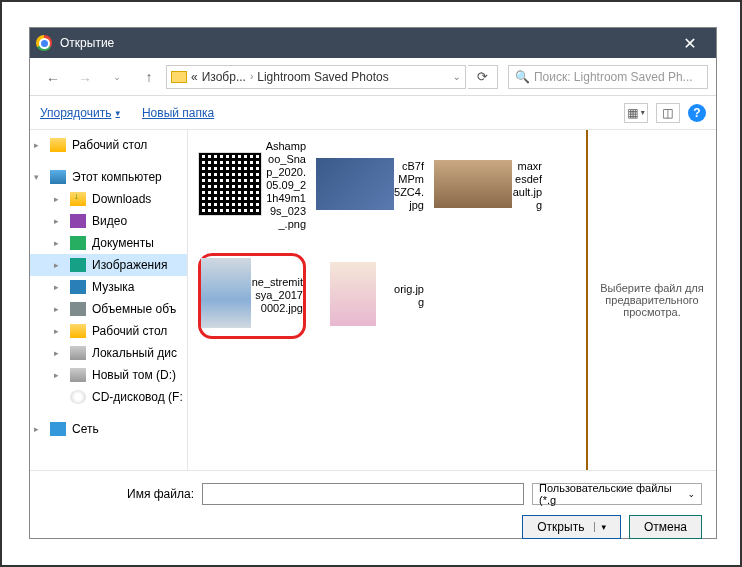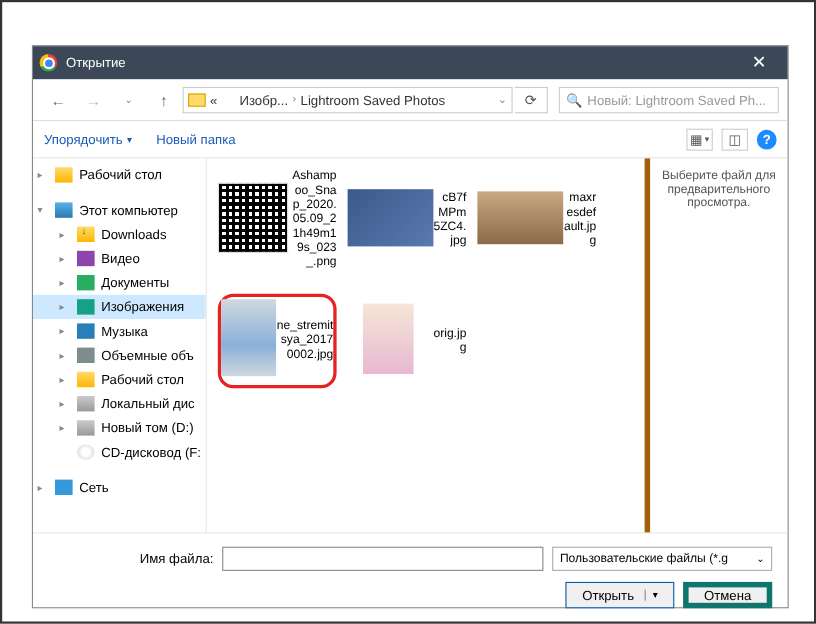--- a/index.html
+++ b/index.html
@@ -1,36 +1,36 @@
 <!DOCTYPE html>
 <html><head>
 <meta charset="utf-8">
 <style>
 * { box-sizing: border-box; margin: 0; padding: 0; font-family: "Segoe UI", Tahoma, sans-serif; }
 body { background: #fff; width: 742px; height: 567px; overflow: hidden; }
 
 .outer { border: 2px solid #333; width: 742px; height: 567px; position: relative; background: #fff; }
-.dialog { position: absolute; left: 28px; top: 40px; width: 686px; height: 510px; background: #fff; box-shadow: 0 0 0 1px #888; }
+.dialog { position: absolute; left: 28px; top: 26px; width: 686px; height: 510px; background: #fff; box-shadow: 0 0 0 1px #888; }
 
 .titlebar { height: 30px; background: #3c4858; color: #fff; display: flex; align-items: center; padding: 0 6px; font-size: 12px; }
 .titlebar .chrome-icon { width: 16px; height: 16px; border-radius: 50%; background: conic-gradient(#ea4335 0 120deg, #34a853 120deg 240deg, #fbbc05 240deg 360deg); position: relative; margin-right: 8px; }
 .titlebar .chrome-icon::after { content: ""; position: absolute; width: 7px; height: 7px; background: #4285f4; border-radius: 50%; border: 2px solid #fff; top: 2.5px; left: 2.5px; }
 .titlebar .close { margin-left: auto; width: 40px; height: 30px; display: flex; align-items: center; justify-content: center; font-size: 16px; cursor: pointer; }
 
 .navbar { height: 38px; border-bottom: 1px solid #ddd; display: flex; align-items: center; padding: 0 8px; gap: 2px; }
 .nav-btn { width: 30px; height: 28px; display: flex; align-items: center; justify-content: center; color: #666; font-size: 14px; }
 .nav-btn.disabled { color: #bbb; }
 .breadcrumb { flex: 0 0 auto; width: 300px; height: 24px; border: 1px solid #ccc; display: flex; align-items: center; font-size: 12px; color: #333; padding: 0 4px; }
 .breadcrumb .folder-icon { width: 16px; height: 12px; background: #ffd96a; border: 1px solid #d4a800; margin-right: 4px; }
 .breadcrumb .chev { padding: 0 4px; color: #888; font-size: 10px; }
 .refresh-btn { width: 30px; height: 24px; border: 1px solid #ccc; border-left: none; display: flex; align-items: center; justify-content: center; color: #555; font-size: 13px; }
 .search { flex: 1; height: 24px; border: 1px solid #ccc; margin-left: 8px; display: flex; align-items: center; padding: 0 6px; color: #999; font-size: 12px; gap: 4px; }
 
 .toolbar { height: 34px; border-bottom: 1px solid #e5e5e5; display: flex; align-items: center; padding: 0 10px; font-size: 12px; }
-.toolbar .tb-left { color: #1a5bb8; display: flex; align-items: center; gap: 4px; }
+.toolbar .tb-left { color: #1a5bb8; display: flex; align-items: center; gap: 4px; text-decoration: underline; }
 .toolbar .tb-right { margin-left: auto; display: flex; align-items: center; gap: 8px; }
 .tb-icon { width: 24px; height: 20px; border: 1px solid #ccc; display: flex; align-items: center; justify-content: center; font-size: 12px; color: #555; }
 .tb-help { width: 18px; height: 18px; border-radius: 50%; background: #1a8cff; color: #fff; display: flex; align-items: center; justify-content: center; font-size: 12px; font-weight: bold; }
 
 .body-area { display: flex; height: 340px; }
 
 .sidebar { width: 158px; border-right: 1px solid #e5e5e5; overflow: hidden; font-size: 12px; padding-top: 4px; }
 .tree-item { display: flex; align-items: center; height: 22px; padding-left: 20px; gap: 6px; white-space: nowrap; cursor: default; }
 .tree-item.child { padding-left: 40px; }
 .tree-item.selected { background: #cde8ff; }
@@ -56,29 +56,29 @@
 .file-item .thumb { width: 78px; height: 66px; display: flex; align-items: center; justify-content: center; margin-bottom: 4px; }
 .file-item .label { line-height: 13px; word-break: break-all; }
 .file-item.highlighted { border: 3px solid #e62222; border-radius: 14px; padding: 4px 0 6px; }
 .thumb-qr { background: #fff; border: 1px solid #ddd; background-image: repeating-linear-gradient(0deg, #000 0 3px, #fff 3px 6px), repeating-linear-gradient(90deg, #000 0 3px, #fff 3px 6px); background-blend-mode: multiply; width: 64px; height: 64px; }
 .thumb-blue { background: linear-gradient(135deg, #3a5a8a, #5a7ab0); width: 78px; height: 52px; }
 .thumb-girl { background: linear-gradient(180deg, #c9a882 0%, #8a6a4a 100%); width: 78px; height: 48px; }
 .thumb-man { background: linear-gradient(180deg, #d0d8e0 0%, #8ab0d8 60%, #d0d8e0 100%); width: 50px; height: 70px; }
 .thumb-orig { background: linear-gradient(180deg, #f5e6d8 0%, #e8b8d0 100%); width: 46px; height: 64px; }
 .thumb-wp { background: linear-gradient(180deg, #2a1a4a 0%, #e8a83a 50%, #4a2a6a 100%); width: 78px; height: 46px; }
 
-.preview-pane { width: 130px; border-left: 5px solid #a16207; display: flex; align-items: flex-start; justify-content: center; padding: 10px; font-size: 11px; text-align: center; color: #555; }
+.preview-pane { width: 130px; border-left: 2px solid #a16207; display: flex; align-items: center; justify-content: center; padding: 10px; font-size: 11px; text-align: center; color: #555; }
 
 .bottom { border-top: 1px solid #e5e5e5; padding: 12px 14px; font-size: 12px; }
 .filename-row { display: flex; align-items: center; gap: 8px; margin-bottom: 10px; }
 .filename-row label { width: 150px; text-align: right; }
 .filename-row input { flex: 1; height: 22px; border: 1px solid #888; padding: 0 4px; }
-.filetype { width: 200px; height: 22px; border: 1px solid #aaa; display: flex; align-items: center; padding: 0 6px; justify-content: space-between; font-size: 11px; }
+.filetype { width: 170px; height: 22px; border: 1px solid #aaa; display: flex; align-items: center; padding: 0 6px; justify-content: space-between; font-size: 11px; }
 .button-row { display: flex; justify-content: flex-end; gap: 8px; align-items: flex-end; }
-.btn { height: 24px; border: 5px solid #0f766e; background: #f0f0f0; padding: 0 14px; font-size: 12px; display: flex; align-items: center; cursor: pointer; }
+.btn { height: 24px; border: 1px solid #0f766e; background: #f0f0f0; padding: 0 14px; font-size: 12px; display: flex; align-items: center; cursor: pointer; }
 .btn.primary { border: 1px solid #0a5aa8; }
 .btn .split { border-left: 1px solid #888; margin-left: 10px; padding-left: 6px; font-size: 9px; }
 </style>
 </head>
 <body>
 
 <div class="outer">
 <div class="dialog">
 
   <div class="titlebar">
@@ -96,31 +96,31 @@
     <div class="nav-btn disabled">
           <span>→</span>
         </div>
     <div class="nav-btn" style="font-size:9px;color:#888">⌄</div>
     <div class="nav-btn">
           <span>↑</span>
         </div>
     <div class="breadcrumb">
       <div class="folder-icon"></div>
       <span>«</span>
-      <span style="margin-left:20px">Изобр...</span>
+      <span style="margin-left:4px">Изобр...</span>
       <span class="chev">›</span>
       <span>Lightroom Saved Photos</span>
       <span style="margin-left:auto;font-size:10px;color:#888">⌄</span>
     </div>
     <div class="refresh-btn">
           <span>⟳</span>
         </div>
     <div class="search">
       <span>🔍</span>
-      <span>Новый: Lightroom Saved Ph...</span>
+      <span>Поиск: Lightroom Saved Ph...</span>
     </div>
   </div>
 
   <div class="toolbar">
     <div class="tb-left">
       <span>Упорядочить</span>
       <span style="font-size:9px">▾</span>
       <span style="margin-left:18px">Новый папка</span>
     </div>
     <div class="tb-right">

